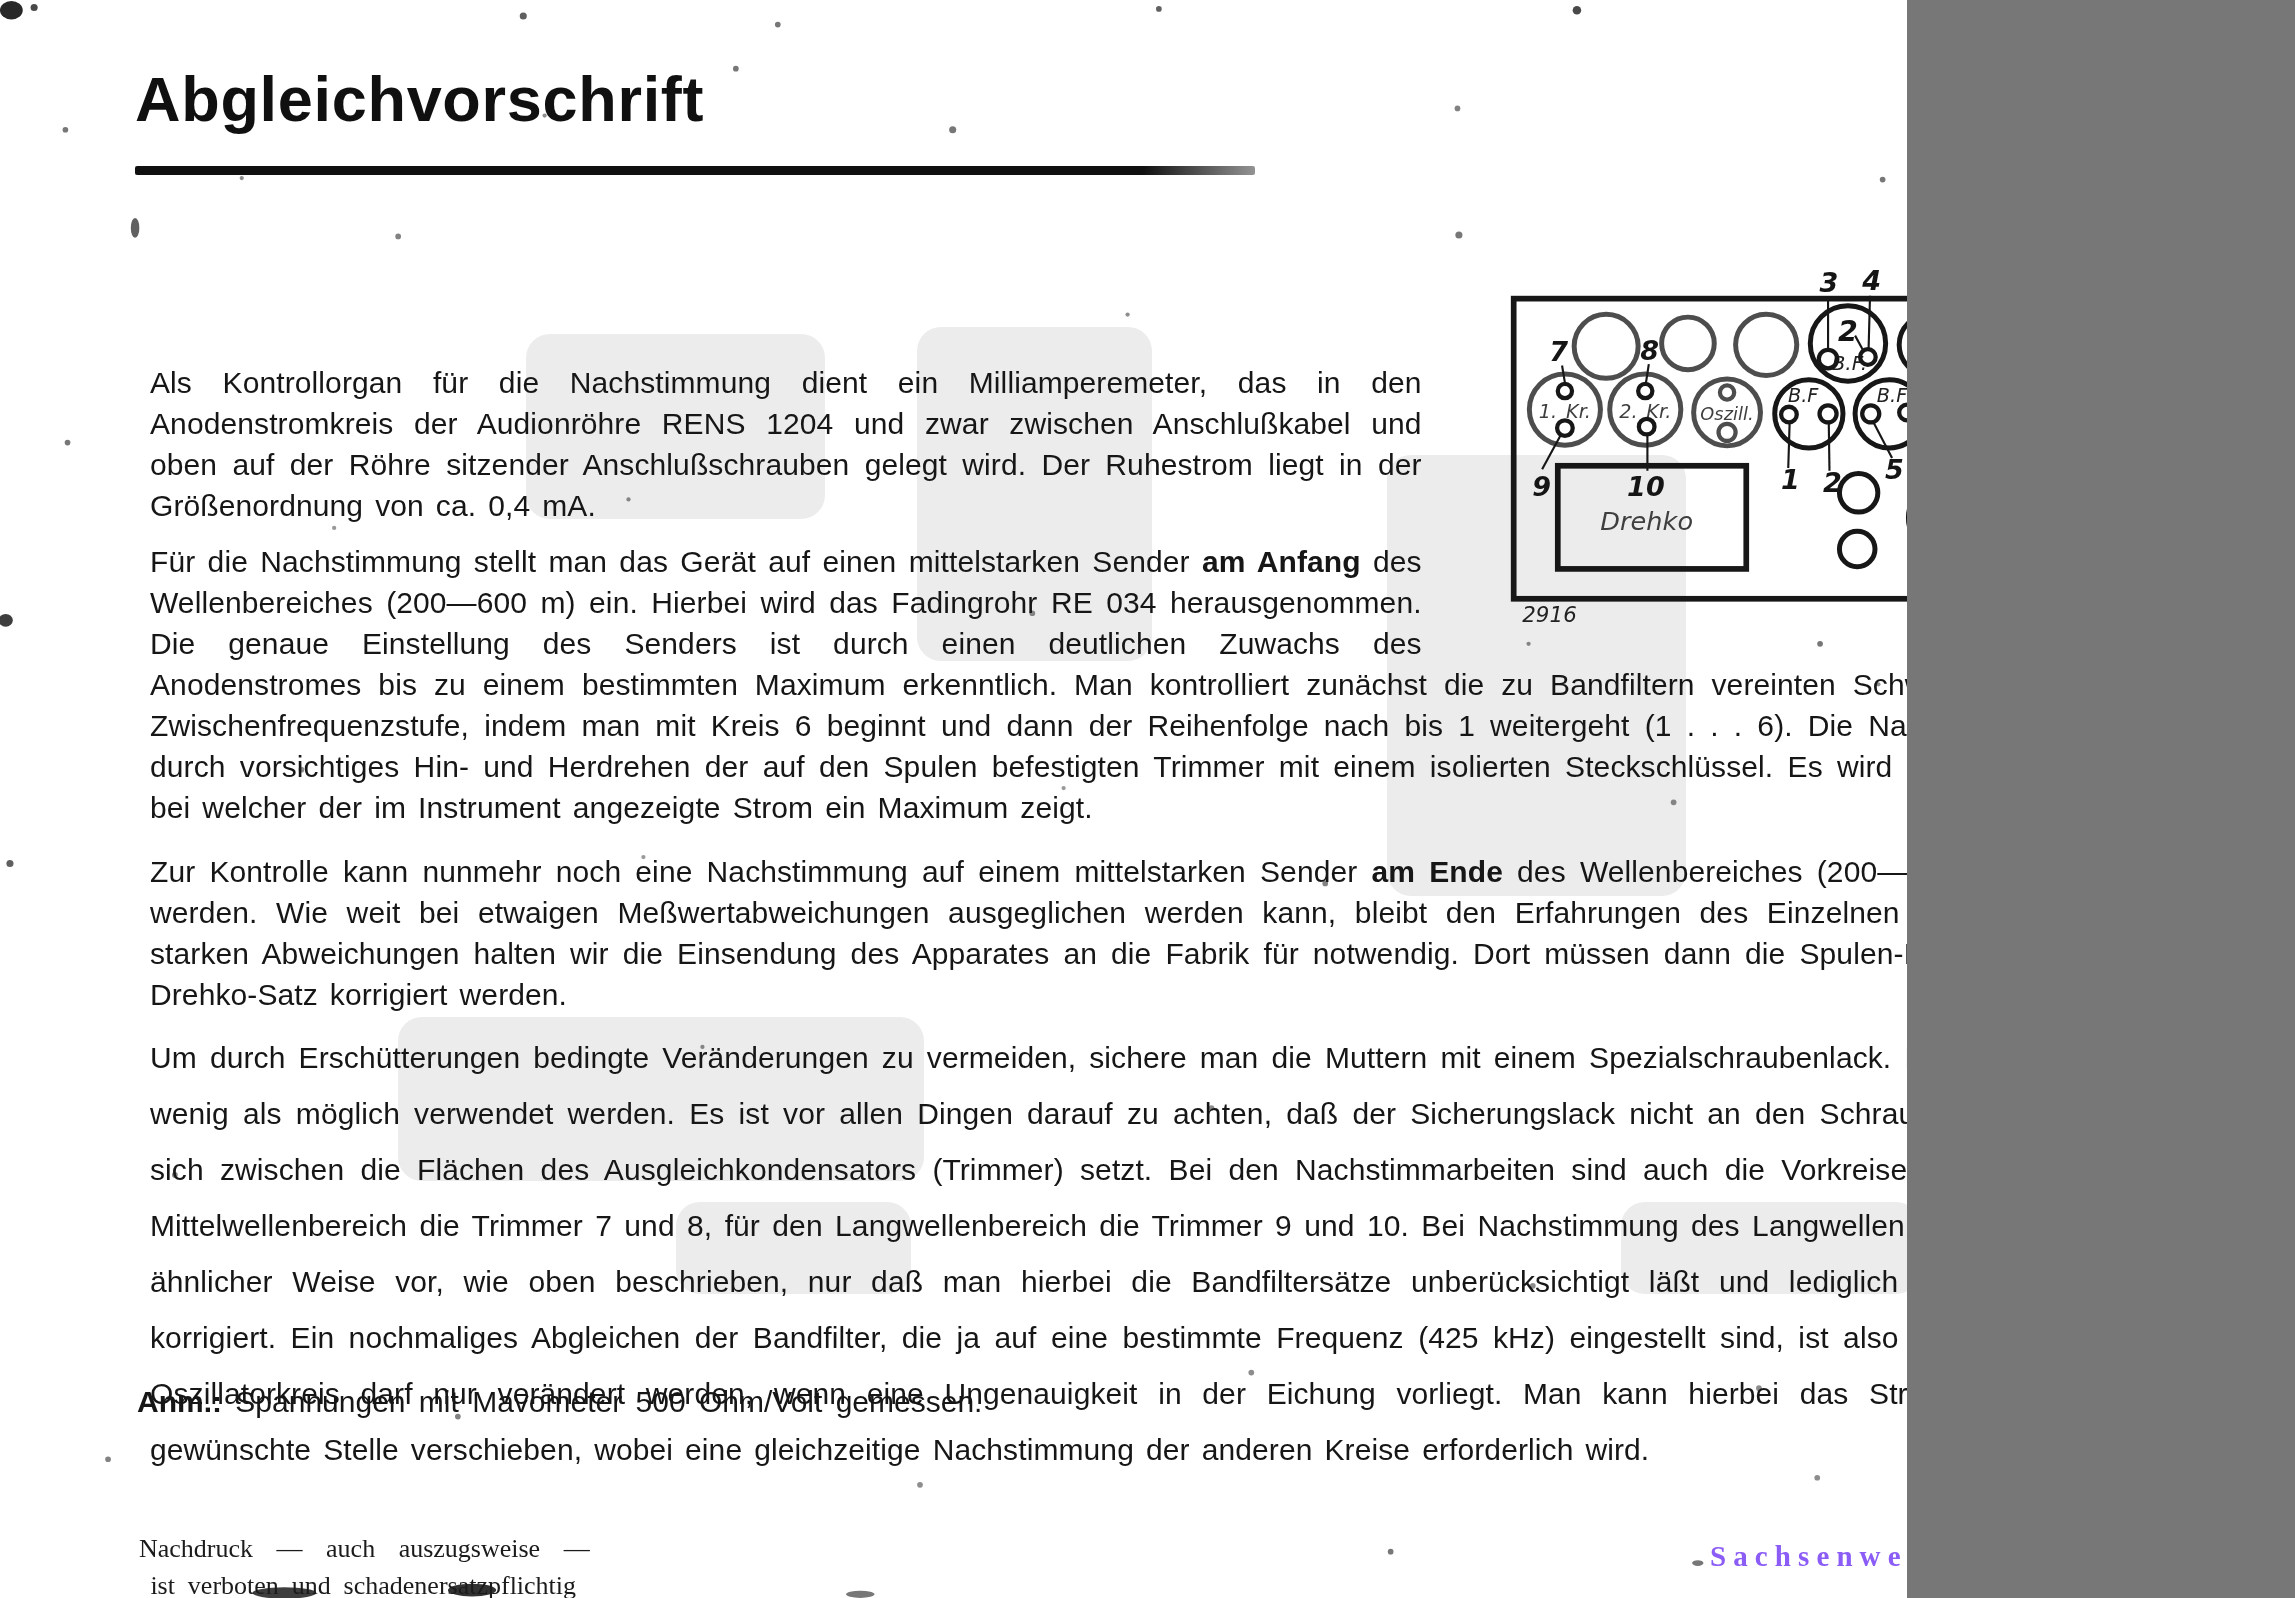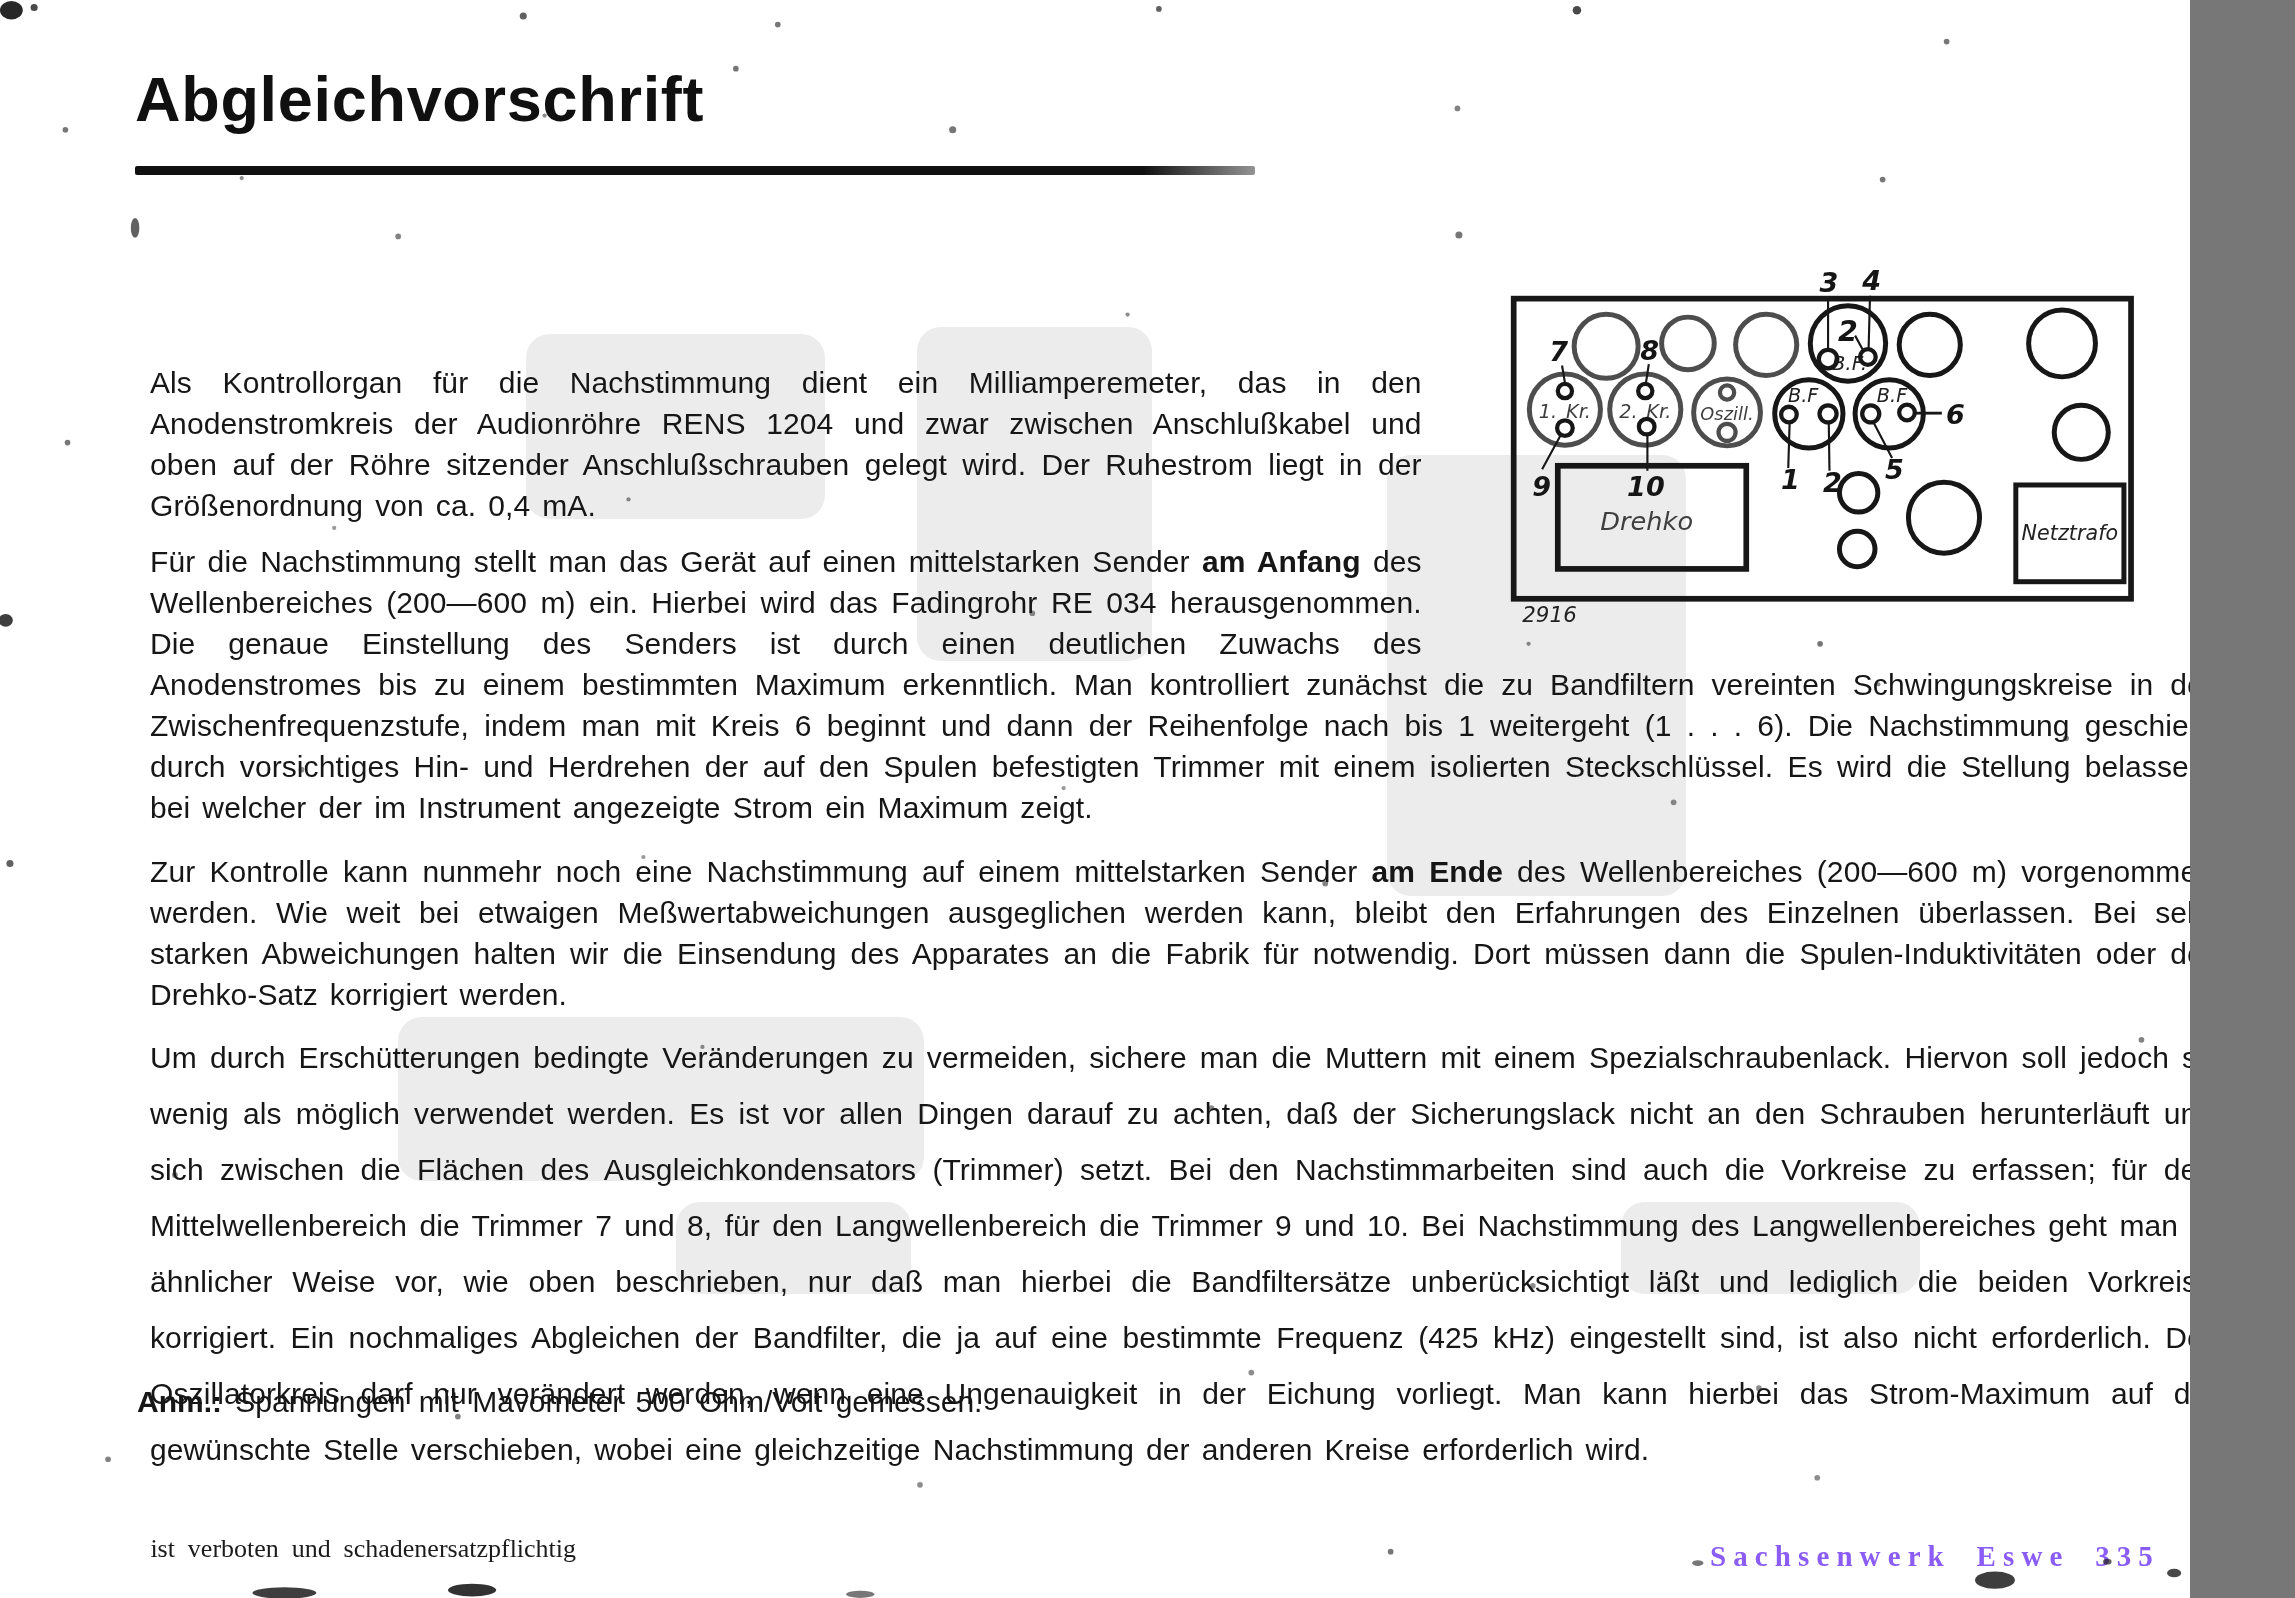--- a/index.html
+++ b/index.html
@@ -1,17 +1,17 @@
 <!DOCTYPE html>
 <html lang="de" style="font-size:11.4px"><head>
 <meta charset="utf-8">
 <style>
   html,body{margin:0;padding:0;background:#777;}
   .page{
-    position:relative; width:2190px; height:1599px;
+    position:relative; width:1907px; height:1599px;
     background:#ffffff; overflow:hidden;
     font-family:"Liberation Sans","DejaVu Sans",sans-serif;
     color:#161616;
   }
   
   .wm{position:absolute; background:#ececec; border-radius:24px; z-index:0;}
   .layer{position:relative; z-index:1;}
   .title{
     position:absolute; left:135px; top:63px;
     font-size:63px; font-weight:bold; letter-spacing:0.7px; color:#101010;
@@ -161,20 +161,21 @@
 
       <p class="p1"><span>Als Kontrollorgan für die Nachstimmung dient ein Milliamperemeter, das in den Anodenstromkreis der Audionröhre RENS 1204 und zwar zwischen Anschlußkabel und oben auf der Röhre sitzender Anschlußschrauben gelegt wird. Der Ruhestrom liegt in der Größenordnung von ca. 0,4 mA.</span></p>
       <p class="p2"><span>Für die Nachstimmung stellt man das Gerät auf einen mittelstarken Sender </span><b>am Anfang</b><span> des Wellenbereiches (200—600 m) ein. Hierbei wird das Fadingrohr RE 034 herausgenommen. Die genaue Einstellung des Senders ist durch einen deutlichen Zuwachs des Anodenstromes bis zu einem bestimmten Maximum erkenntlich. Man kontrolliert zunächst die zu Bandfiltern vereinten Schwingungskreise in der Zwischenfrequenzstufe, indem man mit Kreis 6 beginnt und dann der Reihenfolge nach bis 1 weitergeht (1 . . . 6). Die Nachstimmung geschieht durch vorsichtiges Hin- und Herdrehen der auf den Spulen befestigten Trimmer mit einem isolierten Steckschlüssel. Es wird die Stellung belassen, bei welcher der im Instrument angezeigte Strom ein Maximum zeigt.</span></p>
       <p class="p3"><span>Zur Kontrolle kann nunmehr noch eine Nachstimmung auf einem mittelstarken Sender </span><b>am Ende</b><span> des Wellenbereiches (200—600 m) vorgenommen werden. Wie weit bei etwaigen Meßwertabweichungen ausgeglichen werden kann, bleibt den Erfahrungen des Einzelnen überlassen. Bei sehr starken Abweichungen halten wir die Einsendung des Apparates an die Fabrik für notwendig. Dort müssen dann die Spulen-Induktivitäten oder der Drehko-Satz korrigiert werden.</span></p>
       <p class="p4"><span>Um durch Erschütterungen bedingte Veränderungen zu vermeiden, sichere man die Muttern mit einem Spezialschraubenlack. Hiervon soll jedoch so wenig als möglich verwendet werden. Es ist vor allen Dingen darauf zu achten, daß der Sicherungslack nicht an den Schrauben herunterläuft und sich zwischen die Flächen des Ausgleichkondensators (Trimmer) setzt. Bei den Nachstimmarbeiten sind auch die Vorkreise zu erfassen; für den Mittelwellenbereich die Trimmer 7 und 8, für den Langwellenbereich die Trimmer 9 und 10. Bei Nachstimmung des Langwellenbereiches geht man in ähnlicher Weise vor, wie oben beschrieben, nur daß man hierbei die Bandfiltersätze unberücksichtigt läßt und lediglich die beiden Vorkreise korrigiert. Ein nochmaliges Abgleichen der Bandfilter, die ja auf eine bestimmte Frequenz (425 kHz) eingestellt sind, ist also nicht erforderlich. Der Oszillatorkreis darf nur verändert werden, wenn eine Ungenauigkeit in der Eichung vorliegt. Man kann hierbei das Strom-Maximum auf die gewünschte Stelle verschieben, wobei eine gleichzeitige Nachstimmung der anderen Kreise erforderlich wird.</span></p>
     </div>
 
     <div class="note"><b>Anm.:</b><span> Spannungen mit Mavometer 500 Ohm/Volt gemessen.</span></div>
 
     <div class="footer-left">
+      <div class="fl1">Nachdruck — auch auszugsweise —</div>
       <div class="fl2">ist verboten und schadenersatzpflichtig</div>
     </div>
 
     <div class="footer-right">Sachsenwerk Eswe 335</div>
   </div>
 
   <svg class="noise" width="2295" height="1599" viewBox="0 0 3228 2248">
     <g fill="#1c1c1c">
       <ellipse cx="16" cy="14" rx="16" ry="13" opacity="0.95"></ellipse>
       <circle cx="48" cy="10" r="5" opacity="0.8"></circle>

